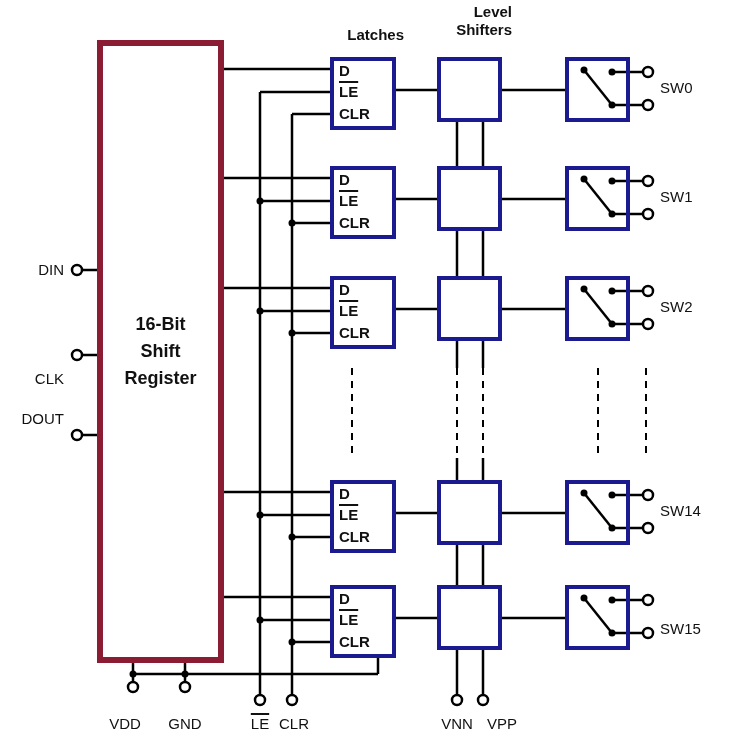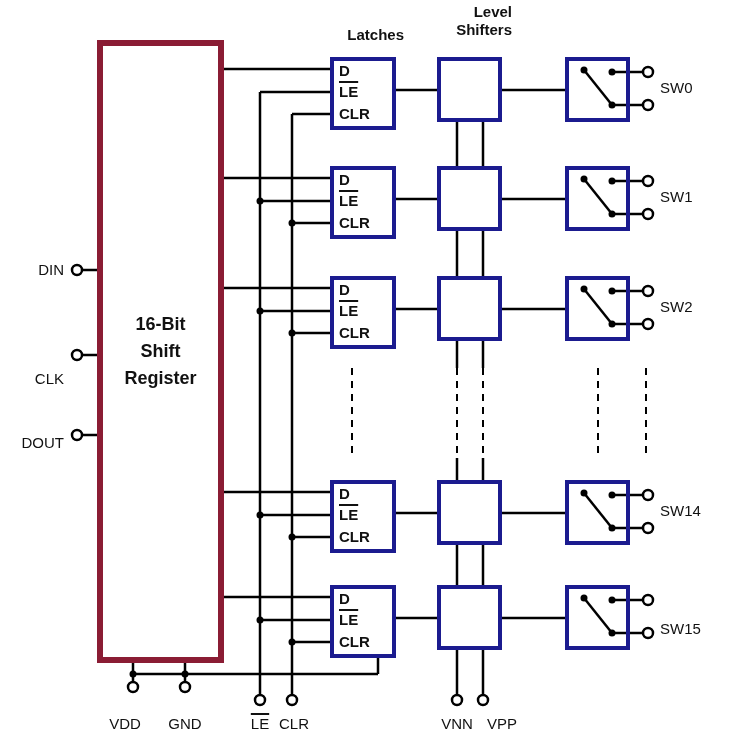--- a/index.html
+++ b/index.html
@@ -175,21 +175,21 @@
   <div class="blk" style="left:565px; top:585px; width:65px; height:65px;"></div>
 
   <div class="lbl" style="left:660px; top:80px;  width:60px;">SW0</div>
   <div class="lbl" style="left:660px; top:189px; width:60px;">SW1</div>
   <div class="lbl" style="left:660px; top:299px; width:60px;">SW2</div>
   <div class="lbl" style="left:660px; top:503px; width:60px;">SW14</div>
   <div class="lbl" style="left:660px; top:621px; width:60px;">SW15</div>
 
   <div class="lbl pinL" style="left:4px; top:262px;">DIN</div>
   <div class="lbl pinL" style="left:4px; top:347px;margin-top:24px;">CLK</div>
-  <div class="lbl pinL" style="left:4px; top:435px;">DOUT</div>
+  <div class="lbl pinL" style="left:4px; top:411px;">DOUT</div>
 
   <div class="lbl pinB" style="left:100px; top:716px; width:50px;">VDD</div>
   <div class="lbl pinB" style="left:160px; top:716px; width:50px;">GND</div>
   <div class="lbl pinB ol" style="left:242px; top:716px; width:36px;">LE</div>
   <div class="lbl pinB" style="left:272px; top:716px; width:44px;">CLR</div>
   <div class="lbl pinB" style="left:433px; top:716px; width:48px;">VNN</div>
   <div class="lbl pinB" style="left:478px; top:716px; width:48px;">VPP</div>
 
 </div>
 

